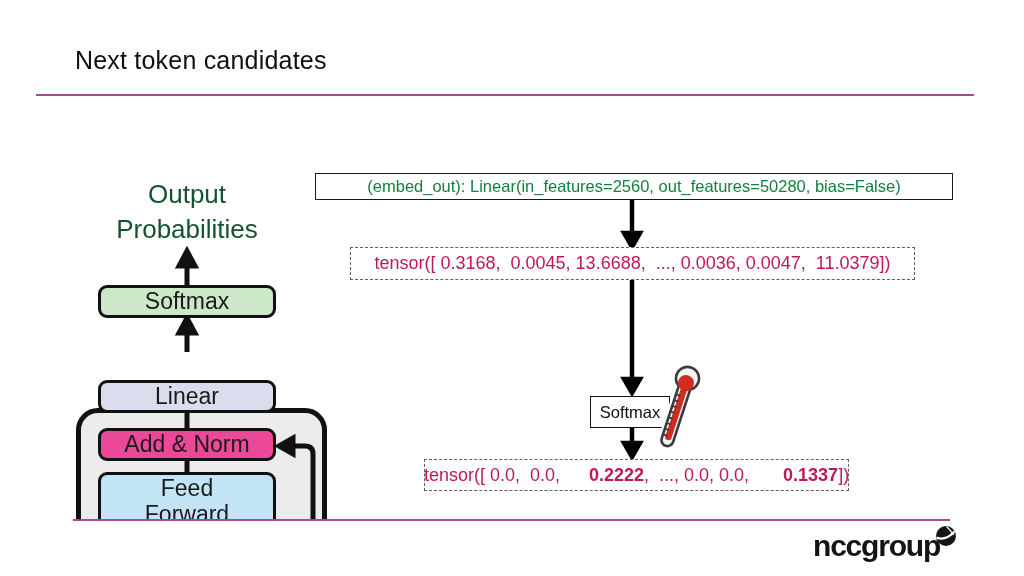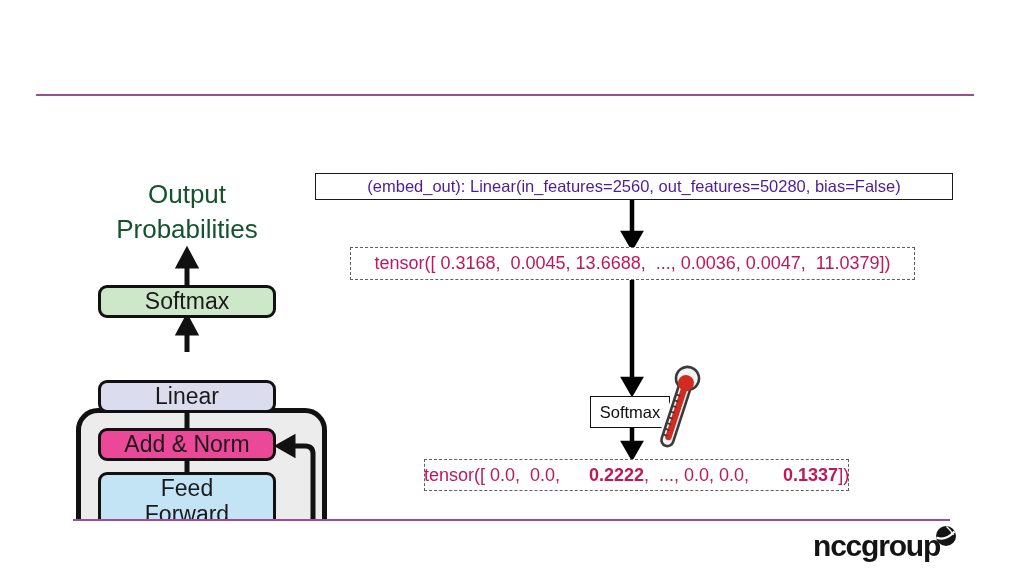--- a/index.html
+++ b/index.html
@@ -24,39 +24,40 @@
   .box-addnorm{left:98px;top:268px;width:178px;height:33px;background:#ec4899;}
   .box-feed{left:98px;top:312px;width:178px;height:80px;background:#c2e4f5;display:block;padding-top:0;}
   .box-feed div{line-height:26px;text-align:center;}
   .container-box{left:76px;top:248px;width:251px;height:150px;box-sizing:border-box;
                  border:5px solid #111;border-radius:22px;background:#ececec;}
   .dsvg{left:0;top:0;}
 
   
   .flowsvg{left:0;top:0;pointer-events:none;}
   .embed-box{left:315px;top:173px;width:638px;height:27px;box-sizing:border-box;border:1.6px solid #1a1a1a;
-             background:#fff;display:flex;align-items:center;justify-content:center;font-size:16.5px;color:#4c1d95;}
+             background:#fff;display:flex;align-items:center;justify-content:center;font-size:16.5px;color:#15803d;}
   .dashed-box{box-sizing:border-box;border:1.5px dashed #606060;background:#fff;display:flex;
               align-items:center;justify-content:center;font-size:18px;color:#be185d;}
   .tensor1{left:350px;top:247px;width:565px;height:33px;}
   .tensor2{left:424px;top:459px;width:425px;height:32px;}
   .tensor2 .b{font-weight:700;margin-left:24px;}
   .softmax-small{left:590px;top:396px;width:80px;height:32px;box-sizing:border-box;border:1.6px solid #111;
                  background:#fff;display:flex;align-items:center;justify-content:center;font-size:16.5px;color:#0f0f0f;}
   .thermo{left:640px;top:362px;}
 
   
   .logo-text{left:813px;top:529px;font-size:30px;font-weight:700;letter-spacing:-1.2px;color:#141414;}
   .globe{left:934px;top:524px;}
 </style>
 </head>
 <body>
 
 <div class="slide">
 
+  <div class="abs title">Next token candidates</div>
   <div class="abs rule rule-top"></div>
 
   <div class="abs diagram-clip">
 
     <div class="abs out-label">
       <div>Output</div>
       <div>Probabilities</div>
     </div>
 
     <div class="abs container-box"></div>

